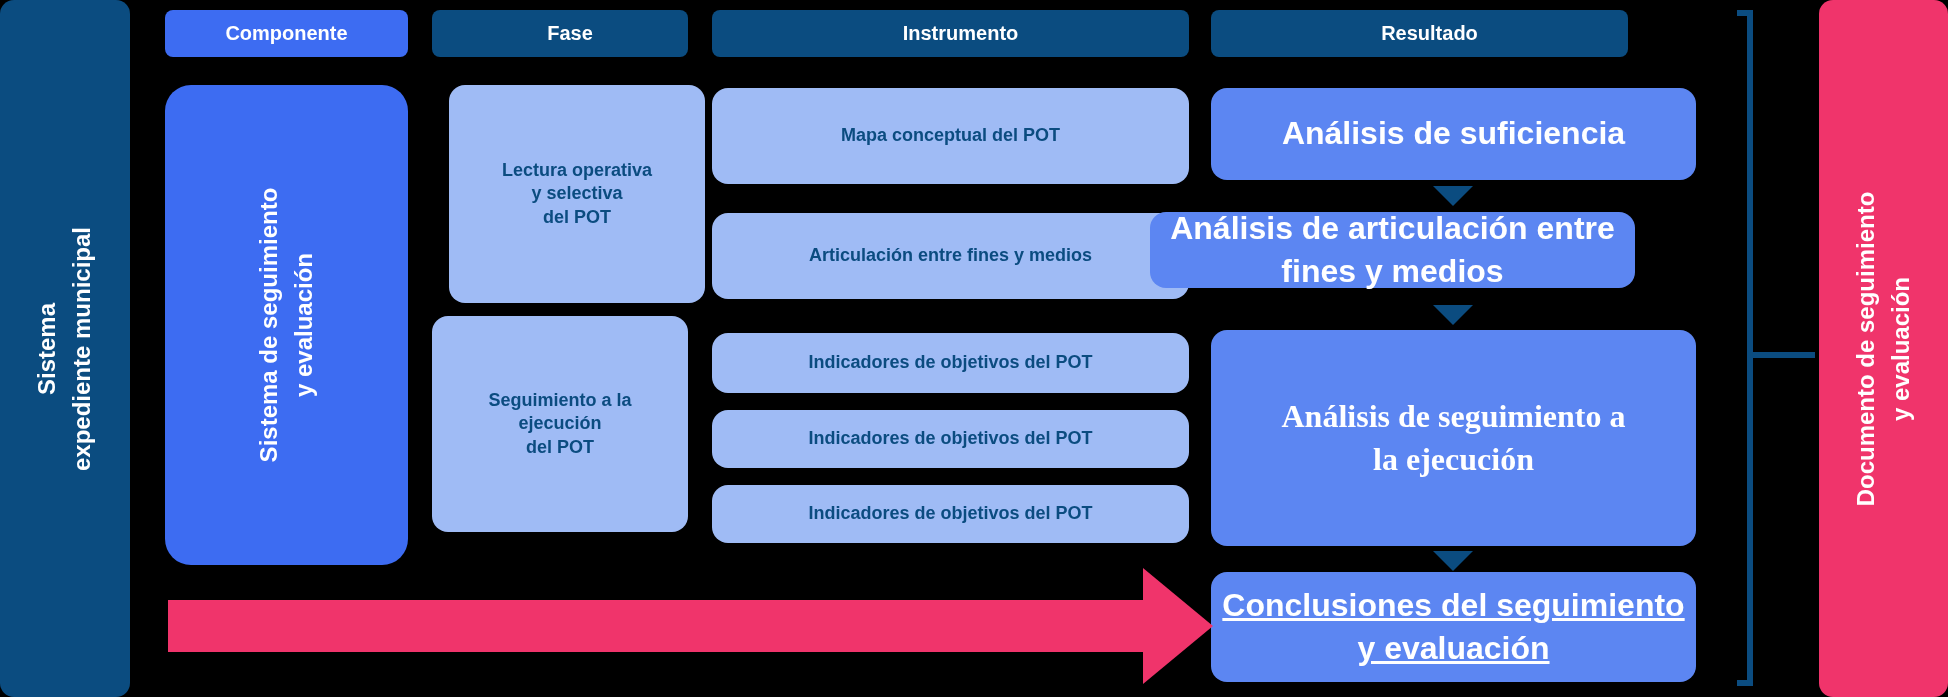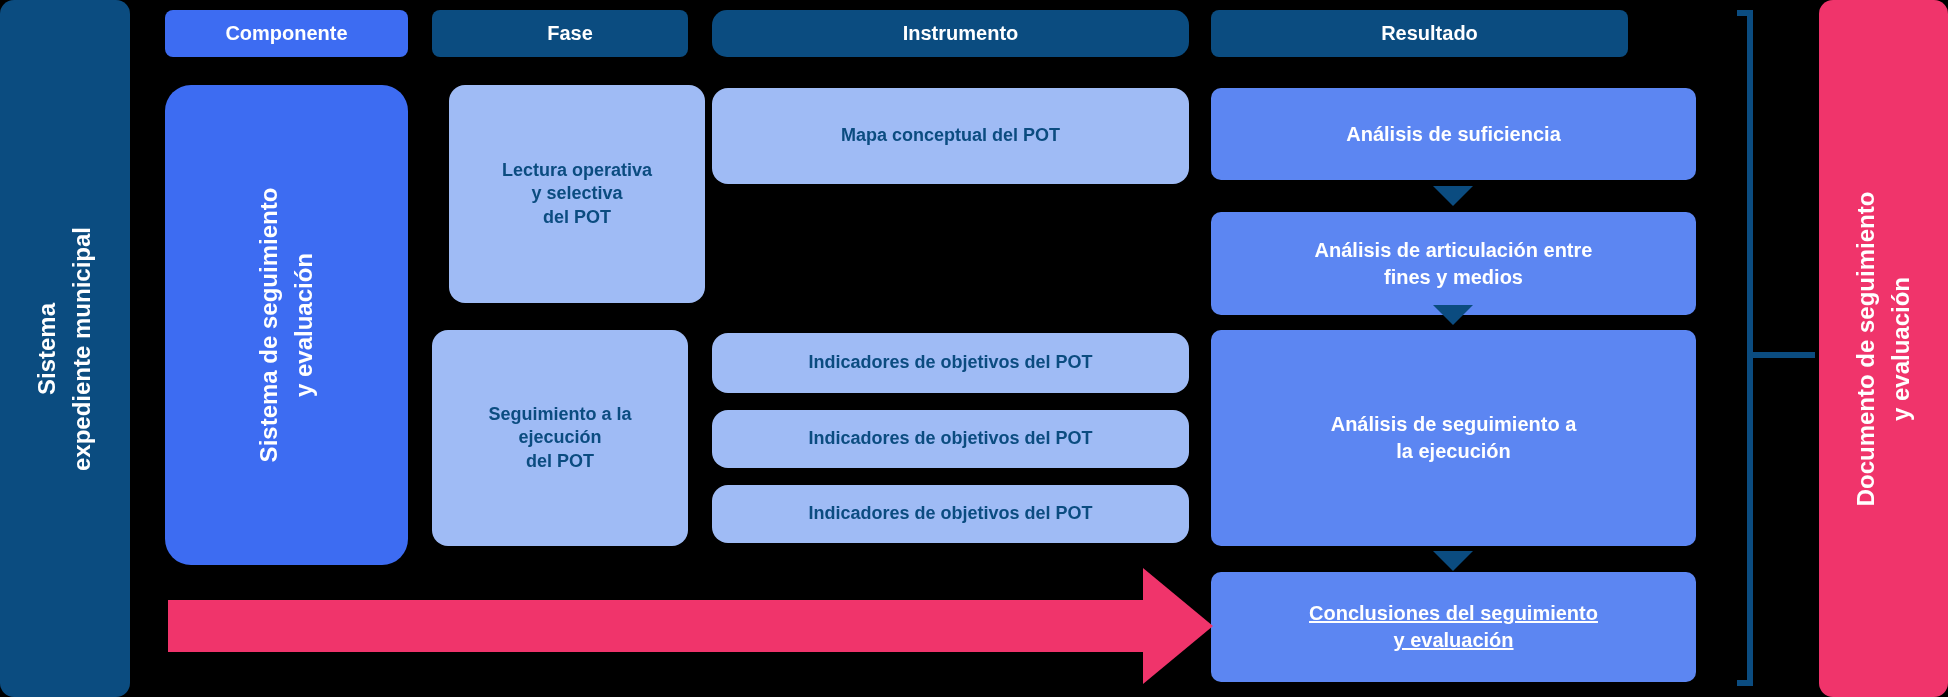--- a/index.html
+++ b/index.html
@@ -34,21 +34,21 @@
   .white-t { color: #ffffff; }
   .navy-t  { color: #0b4c80; }
 
   .header {
     border-radius: 8px;
     font-size: 20px;
     color: #ffffff;
   }
   .bigbox   { border-radius: 26px; }
   .smallbox { border-radius: 16px; font-size: 18px; line-height: 1.3; }
-  .resbox   { border-radius: 10px; font-size: 20px; line-height: 1.35; color: #ffffff; }
+  .resbox   { border-radius: 16px; font-size: 32px; line-height: 1.35; color: #ffffff; }
 
   .vtext {
     position: absolute;
     left: 50%;
     top: 50%;
     transform: translate(-50%, -50%) rotate(-90deg);
     text-align: center;
     white-space: pre-line;
     font-size: 24px;
     line-height: 1.45;
@@ -78,46 +78,47 @@
 
 <div class="canvas">
 
   <div class="abs navy-bg" style="left:0; top:0; width:130px; height:697px; border-radius:14px;">
     <div class="vtext white-t" style="width:660px;">Sistema
 expediente municipal</div>
   </div>
 
   <div class="abs royal-bg header center" style="left:165px; top:10px; width:243px; height:47px;">Componente</div>
   <div class="abs navy-bg header center" style="left:432px; top:10px; width:256px; height:47px;">Fase</div>
-  <div class="abs navy-bg header center" style="left:712px; top:10px; width:477px; height:47px;border-radius:15px;">Instrumento</div>
+  <div class="abs navy-bg header center" style="left:712px; top:10px; width:477px; height:47px;">Instrumento</div>
   <div class="abs navy-bg header center" style="left:1211px; top:10px; width:417px; height:47px;">Resultado</div>
 
   <div class="abs royal-bg bigbox" style="left:165px; top:85px; width:243px; height:480px;">
     <div class="vtext white-t" style="width:460px;">Sistema de seguimiento
 y evaluación</div>
   </div>
 
   <div class="abs light-bg bigbox center pre navy-t smallbox" style="left:449px; top:85px; width:256px; height:218px;">Lectura operativa
 y selectiva
 del POT</div>
-  <div class="abs light-bg bigbox center pre navy-t smallbox" style="left:432px; top:330px; width:256px; height:216px;">Seguimiento a la
+  <div class="abs light-bg bigbox center pre navy-t smallbox" style="left:432px; top:316px; width:256px; height:216px;">Seguimiento a la
 ejecución
 del POT</div>
 
   <div class="abs light-bg smallbox center pre navy-t" style="left:712px; top:88px; width:477px; height:96px;">Mapa conceptual del POT</div>
+  <div class="abs light-bg smallbox center pre navy-t" style="left:712px; top:213px; width:477px; height:86px;">Articulación entre fines y medios</div>
   <div class="abs light-bg smallbox center pre navy-t" style="left:712px; top:333px; width:477px; height:60px;">Indicadores de objetivos del POT</div>
   <div class="abs light-bg smallbox center pre navy-t" style="left:712px; top:410px; width:477px; height:58px;">Indicadores de objetivos del POT</div>
   <div class="abs light-bg smallbox center pre navy-t" style="left:712px; top:485px; width:477px; height:58px;">Indicadores de objetivos del POT</div>
 
   <div class="abs medium-bg resbox center pre" style="left:1211px; top:88px; width:485px; height:92px;">Análisis de suficiencia</div>
   <div class="abs downarrow" style="left:1433px; top:186px;"></div>
-  <div class="abs medium-bg resbox center pre" style="left:1211px; top:212px; width:485px; height:103px;">Análisis de articulación entre
+  <div class="abs medium-bg resbox center pre" style="left:1150px; top:212px; width:485px; height:76px;">Análisis de articulación entre
 fines y medios</div>
   <div class="abs downarrow" style="left:1433px; top:305px;"></div>
-  <div class="abs medium-bg resbox center pre" style="left:1211px; top:330px; width:485px; height:216px;">Análisis de seguimiento a
+  <div class="abs medium-bg resbox center pre" style="left:1211px; top:330px; width:485px; height:216px;font-family:Liberation Serif, serif;">Análisis de seguimiento a
 la ejecución</div>
   <div class="abs downarrow" style="left:1433px; top:551px;"></div>
   <div class="abs medium-bg resbox center pre" style="left:1211px; top:572px; width:485px; height:110px;text-decoration:underline;">Conclusiones del seguimiento
 y evaluación</div>
 
   <div class="abs arrow-shaft" style="left:168px; top:600px; width:975px; height:52px;"></div>
   <div class="abs arrow-head" style="left:1143px; top:568px;"></div>
 
   <div class="abs bracket-line" style="left:1737px; top:10px; width:16px; height:676px;"></div>
   <div class="abs bracket-tick" style="left:1753px; top:352px; width:62px; height:6px;"></div>

